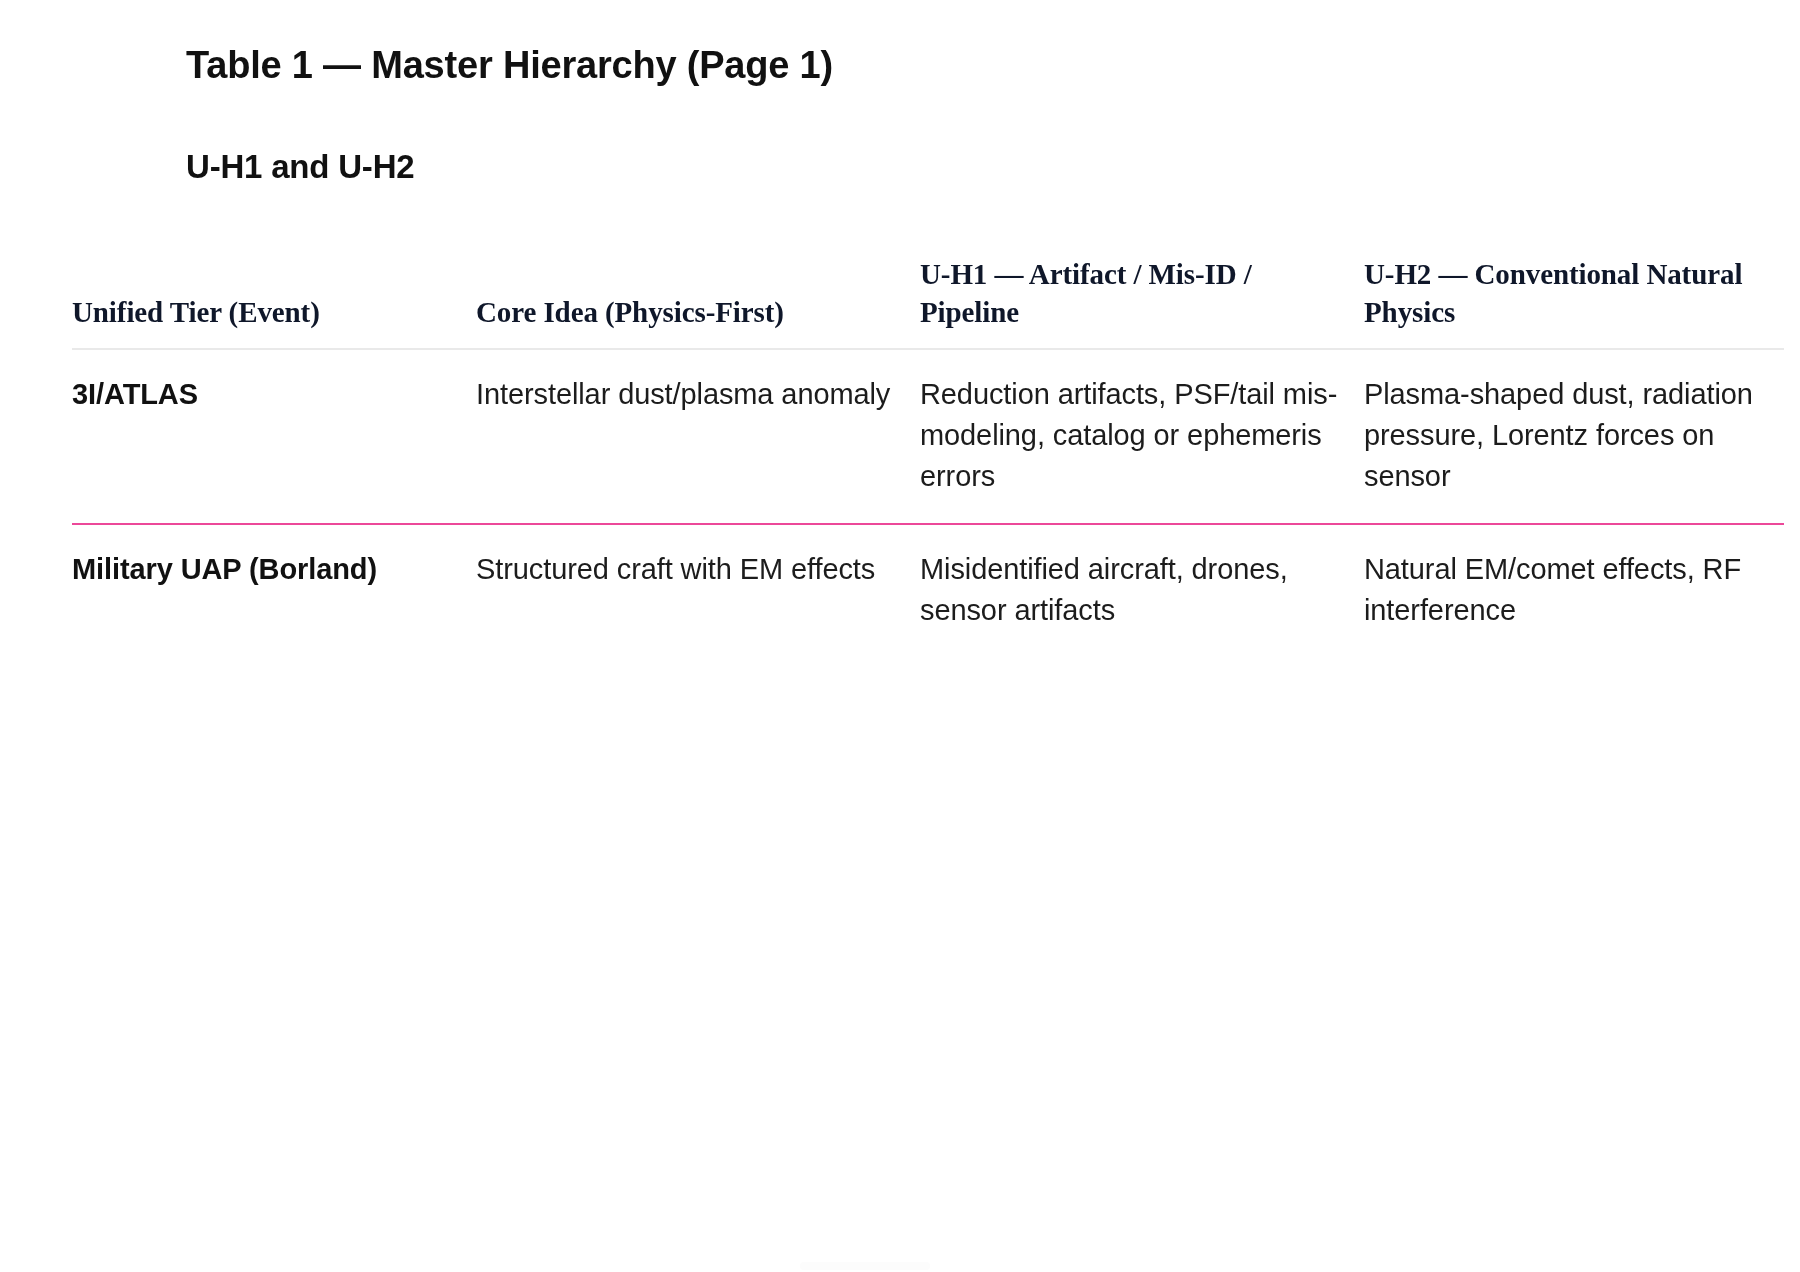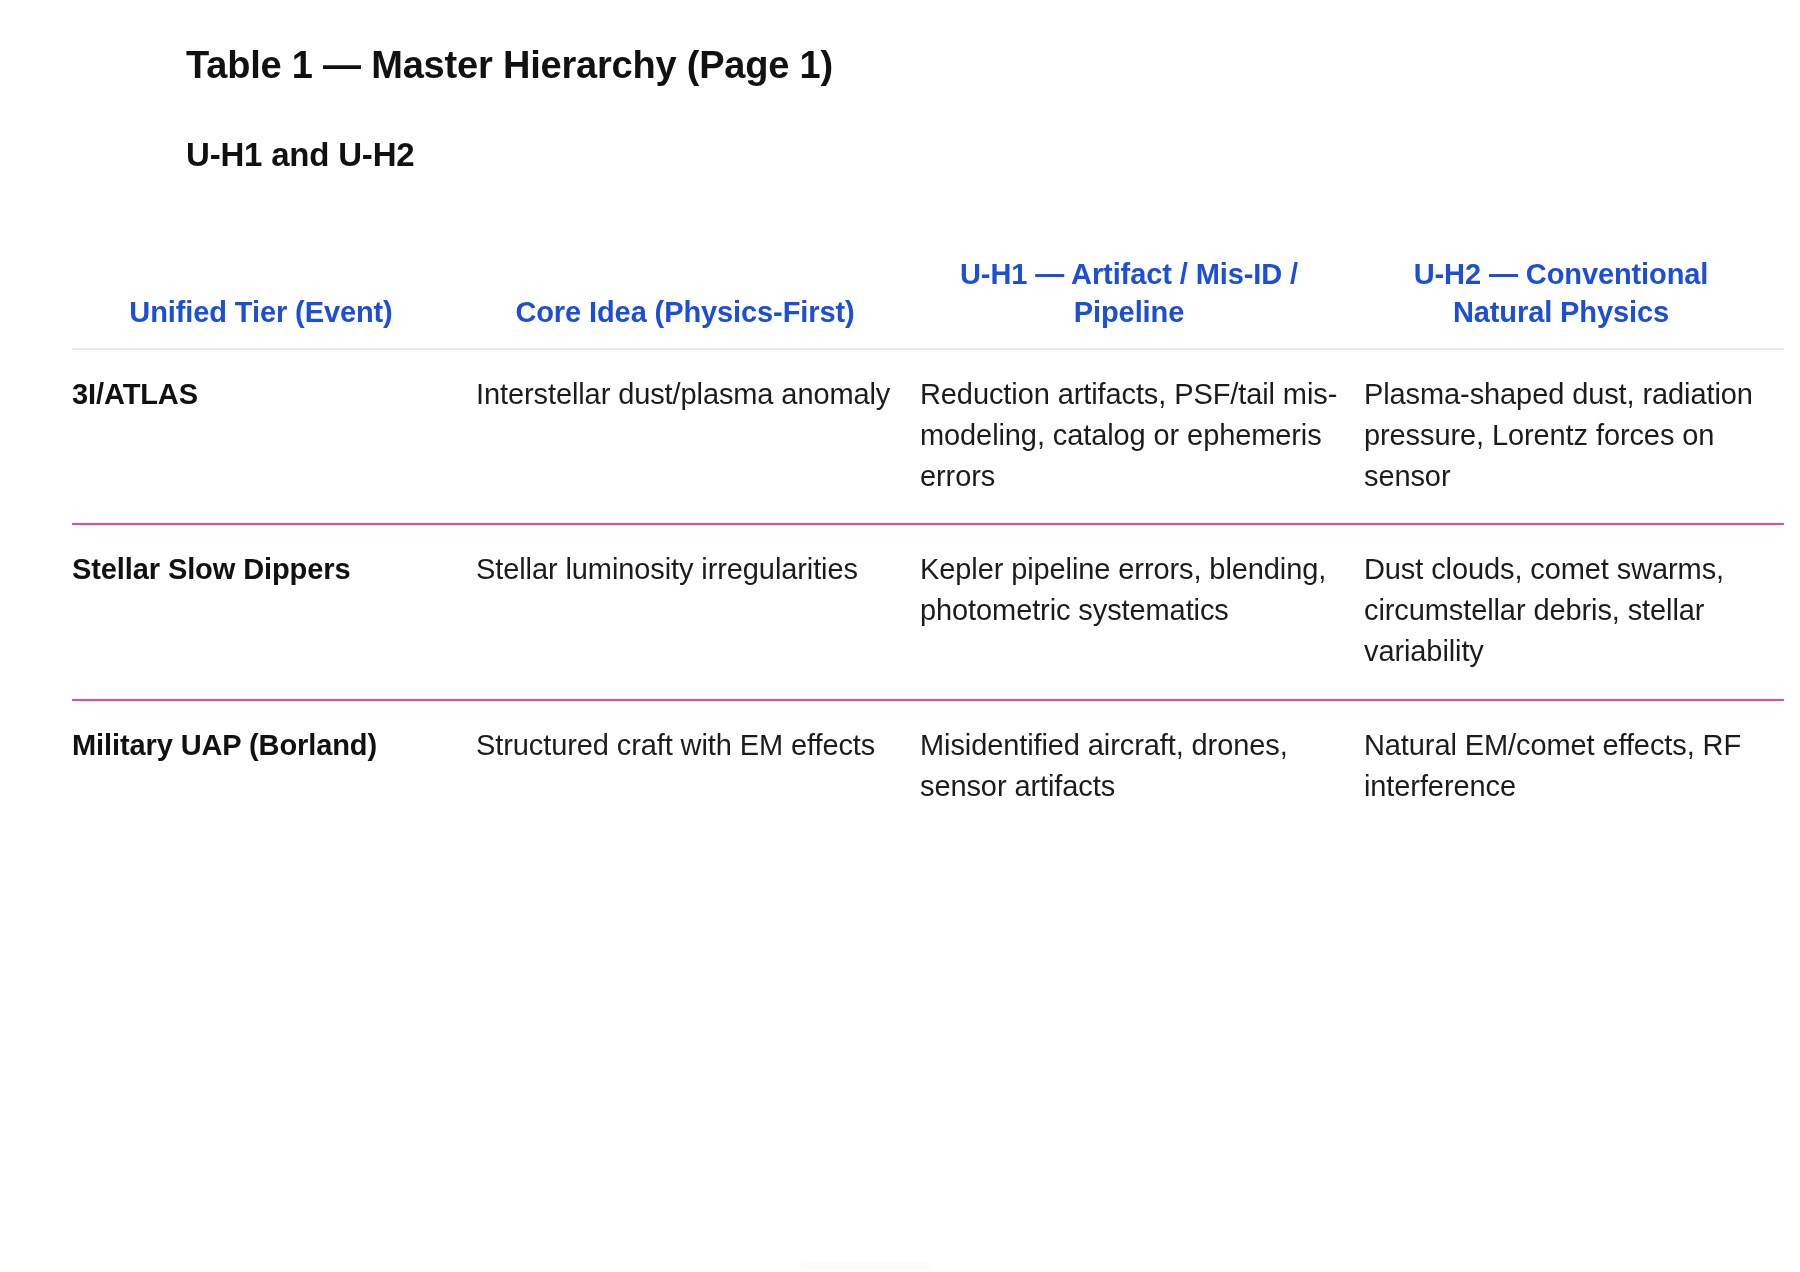--- a/index.html
+++ b/index.html
@@ -32,21 +32,21 @@
     font-size: 38px;
     font-weight: 700;
     letter-spacing: -0.2px;
     color: #111111;
     white-space: nowrap;
   }
 
   .doc-subtitle {
     position: absolute;
     left: 186px;
-    top: 136px;
+    top: 148px;
     font-size: 33px;
     font-weight: 700;
     letter-spacing: -0.2px;
     color: #111111;
     white-space: nowrap;
   }
 
   .table-wrap {
     position: absolute;
     left: 72px;
@@ -60,29 +60,30 @@
     table-layout: fixed;
     font-size: 29px;
   }
 
   table.master col.c1 { width: 404px; }
   table.master col.c2 { width: 444px; }
   table.master col.c3 { width: 444px; }
   table.master col.c4 { width: 420px; }
 
   table.master thead th {
-    text-align: center;
+    text-align: left;
     vertical-align: bottom;
     font-weight: 700;
     font-size: 29px;
     line-height: 1.32;
-    color: #1d4ed8;
+    color: #0f172a;
     padding: 0 26px 16px 0;
     border-bottom: 2px solid #e9e9e9;
     letter-spacing: -0.1px;
+    font-family: Liberation Serif, serif;
   }
 
   table.master tbody td {
     text-align: left;
     vertical-align: top;
     font-size: 29px;
     line-height: 1.42;
     color: #1c1c1c;
     padding: 24px 26px 26px 0;
     border-bottom: 2px solid #ec4899;
@@ -134,26 +135,20 @@
         </tr>
       </thead>
       <tbody>
         <tr>
           <td class="tier">3I/ATLAS</td>
           <td>Interstellar dust/plasma anomaly</td>
           <td>Reduction artifacts, PSF/tail mis-modeling, catalog or ephemeris errors</td>
           <td>Plasma-shaped dust, radiation pressure, Lorentz forces on sensor</td>
         </tr>
         <tr>
-          <td class="tier">Stellar Slow Dippers</td>
-          <td>Stellar luminosity irregularities</td>
-          <td>Kepler pipeline errors, blending, photometric systematics</td>
-          <td>Dust clouds, comet swarms, circumstellar debris, stellar variability</td>
-        </tr>
-        <tr>
           <td class="tier">Military UAP (Borland)</td>
           <td>Structured craft with EM effects</td>
           <td>Misidentified aircraft, drones, sensor artifacts</td>
           <td>Natural EM/comet effects, RF interference</td>
         </tr>
       </tbody>
     </table>
   </div>
 
   <div class="bottom-artifact"></div>

